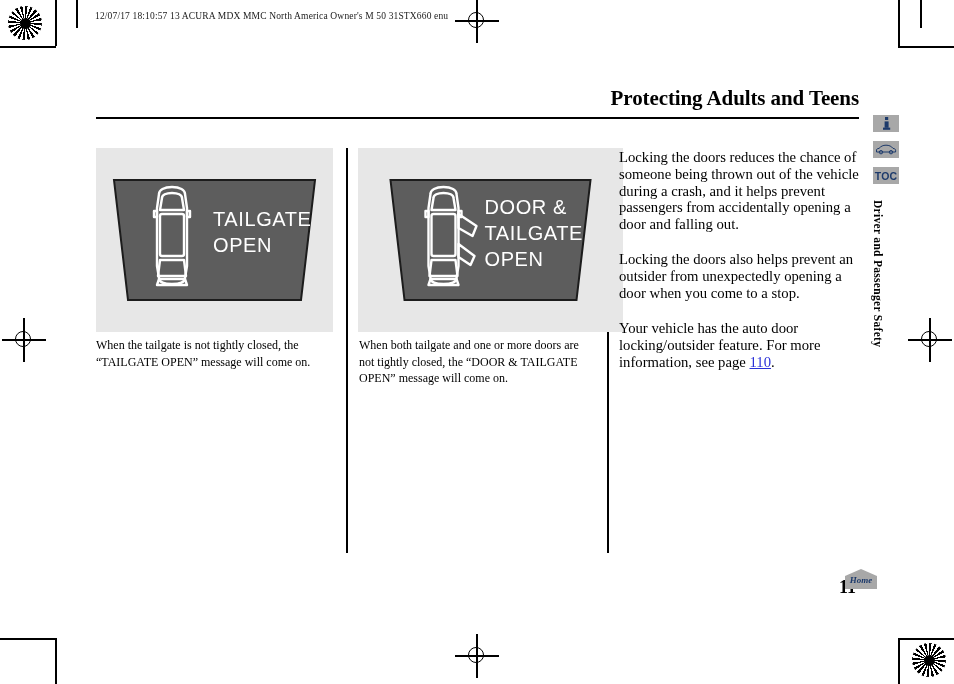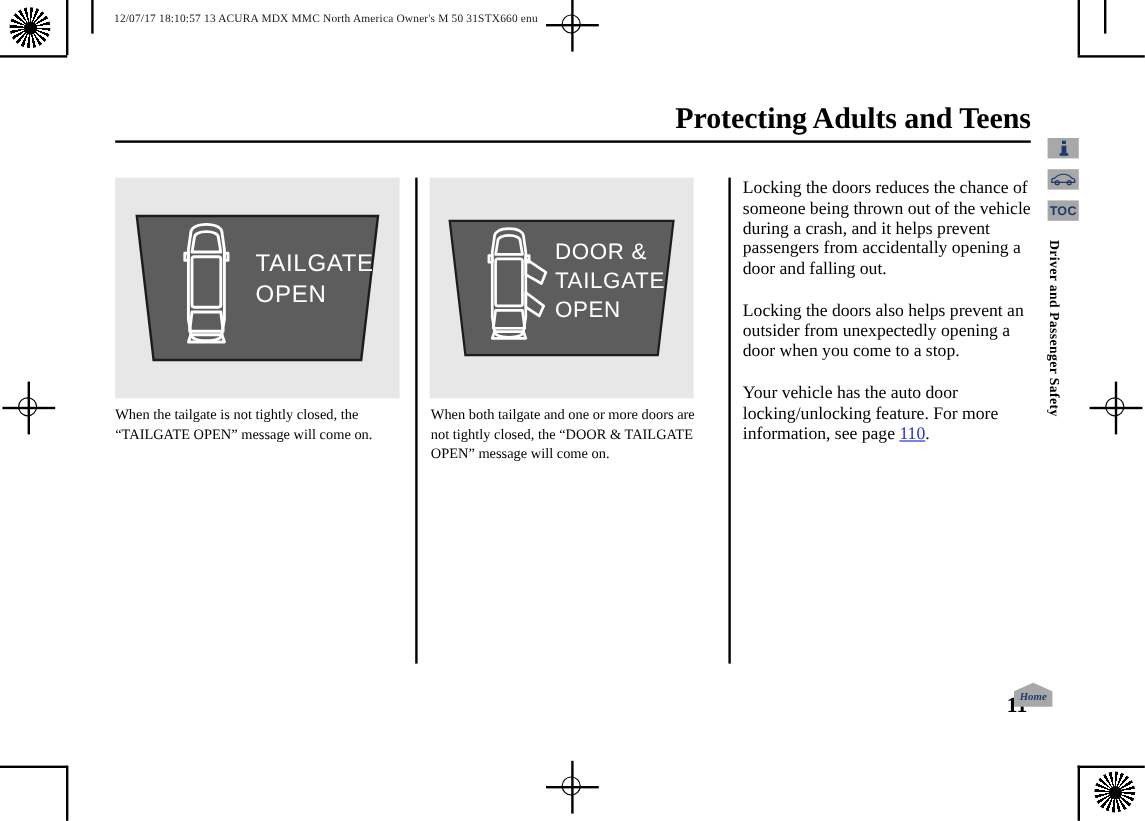--- a/index.html
+++ b/index.html
@@ -69,21 +69,21 @@
     letter-spacing: 0.15px;
     color: #1a1a1a;
     white-space: nowrap;
   }
 
   
   .page-title {
     position: absolute;
     right: 95px;
     top: 86px;
-    font-size: 25px;
+    font-size: 21px;
     font-weight: bold;
     letter-spacing: -0.1px;
     color: #000;
     white-space: nowrap;
   }
   .title-rule {
     position: absolute;
     left: 96px;
     right: 95px;
     top: 117px;
@@ -234,21 +234,21 @@
       <path d="M91,63 L94,63 L94,69 L91,69 Z"></path>
     </g>
 
     <text x="117" y="78" fill="#ffffff" font-family="Liberation Sans, sans-serif" font-size="20" letter-spacing="0.6">TAILGATE</text>
     <text x="117" y="104" fill="#ffffff" font-family="Liberation Sans, sans-serif" font-size="20" letter-spacing="0.6">OPEN</text>
   </svg>
 </div>
 
 <div class="caption" style="left:96px; top:337px; width:216px;">When the tailgate is not tightly closed, the “TAILGATE OPEN” message will come on.</div>
 
-<div class="figure" style="left:358px; top:148px; width:220px; height:184px;">
+<div class="figure" style="left:358px; top:148px; width:265px; height:184px;">
   <svg class="mid-display" viewBox="0 0 236 184">
     <polygon points="18,32 218,32 204,152 32,152" fill="#5d5d5d" stroke="#1c1c1c" stroke-width="2"></polygon>
     <g fill="none" stroke="#ffffff" stroke-width="2.4" stroke-linejoin="round">
       <path d="M58,46 C58,42 63,39 71,39 C79,39 84,42 84,46
                L86,60 L86,118 L84,130 C84,134 79,136 71,136
                C63,136 58,134 58,130 L56,118 L56,60 Z"></path>
       <path d="M61,50 C61,47 65,45 71,45 C77,45 81,47 81,50 L83,62 L59,62 Z"></path>
       <rect x="59" y="66" width="24" height="42" rx="2"></rect>
       <path d="M59,112 L83,112 L85,128 L57,128 Z"></path>
       <path d="M58,131 L84,131 L86,137 L56,137 Z"></path>
@@ -264,21 +264,21 @@
   </svg>
 </div>
 
 <div class="caption" style="left:359px; top:337px; width:233px;">When both tailgate and one or more doors are not tightly closed, the “DOOR &amp; TAILGATE OPEN” message will come on.</div>
 
 <div class="body-para" style="left:619px; top:149px; width:240px;">Locking the doors reduces the chance of someone being thrown out of the vehicle during a crash, and it helps prevent passengers from accidentally opening a door and falling out.</div>
 
 <div class="body-para" style="left:619px; top:251px; width:240px;">Locking the doors also helps prevent an outsider from unexpectedly opening a door when you come to a stop.</div>
 
 <div class="body-para" style="left:619px; top:320px; width:240px;">
-  <span>Your vehicle has the auto door locking/unlocking feature. For more information, see page </span><a class="pagelink" href="#">110</a><span>.</span>
+  <span>Your vehicle has the auto door locking/outsider feature. For more information, see page </span><a class="pagelink" href="#">110</a><span>.</span>
 </div>
 
 <div class="nav-icon" style="left:873px; top:115px;">
   <svg width="9" height="13" viewBox="0 0 9 13">
     <rect x="3" y="0" width="3.2" height="3" fill="#1d3a6b"></rect>
     <rect x="2.6" y="4.4" width="4" height="6.4" fill="#1d3a6b"></rect>
     <rect x="1" y="10.6" width="7.2" height="2.2" fill="#1d3a6b"></rect>
   </svg>
 </div>
 

